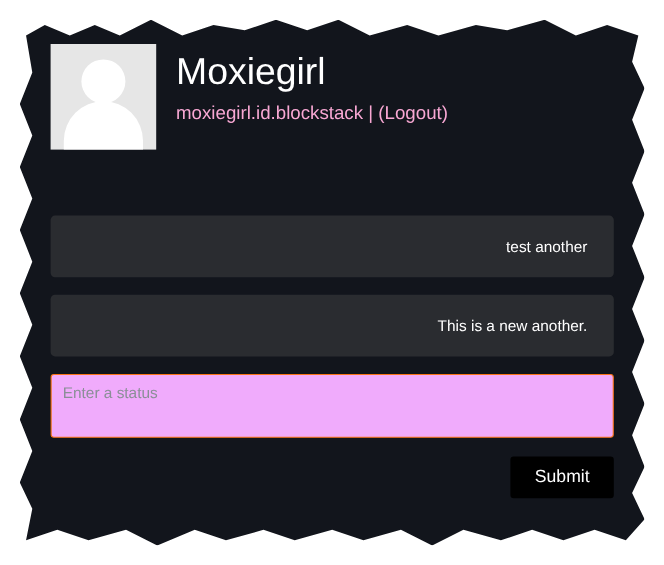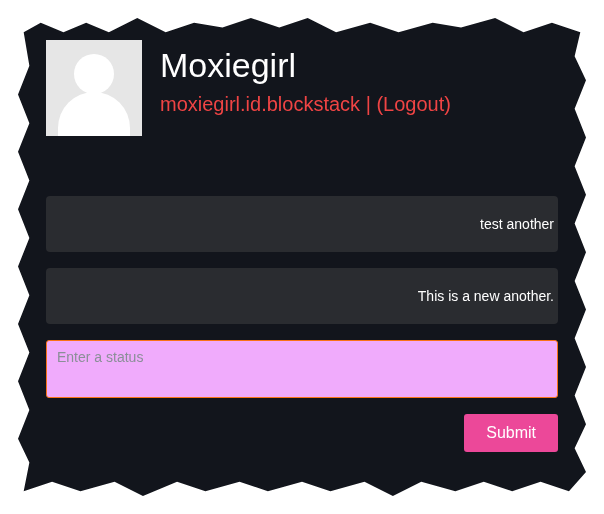--- a/index.html
+++ b/index.html
@@ -36,48 +36,48 @@
   }
   .avatar-body {
     position: absolute;
     width: 72px; height: 44px;
     background: #ffffff;
     border-radius: 36px 36px 0 0;
     left: 12px; top: 52px;
   }
   .userblock { color: #fff; padding-top: 6px; }
   .username { font-size: 34px; font-weight: 400; margin-bottom: 8px; }
-  .subline { font-size: 20px; color: #ef4444; }
+  .subline { font-size: 17px; color: #f9a8d4; }
   .subline .logout { cursor: pointer; }
   .statuses { margin-top: 60px; }
   .status-item {
     background: #2a2c30;
     color: #fff;
     font-size: 14px;
     text-align: right;
-    padding: 20px 4px;
+    padding: 20px 24px;
     border-radius: 4px;
     margin-bottom: 16px;
   }
   .status-input {
     width: 100%;
     height: 58px;
     background: #f0abfc;
     border: 1px solid #f97316;
     border-radius: 3px;
     padding: 8px 10px;
     font-size: 14px;
     font-family: inherit;
     color: #333;
     resize: none;
   }
   .status-input::placeholder { color: #8a8f97; }
   .actions { text-align: right; margin-top: 12px; }
   .submit-btn {
-    background: #ec4899;
+    background: #000000;
     color: #fff;
     border: none;
     padding: 10px 22px;
     font-size: 16px;
     border-radius: 3px;
     cursor: pointer;
   }
 </style>
 </head>
 <body>

